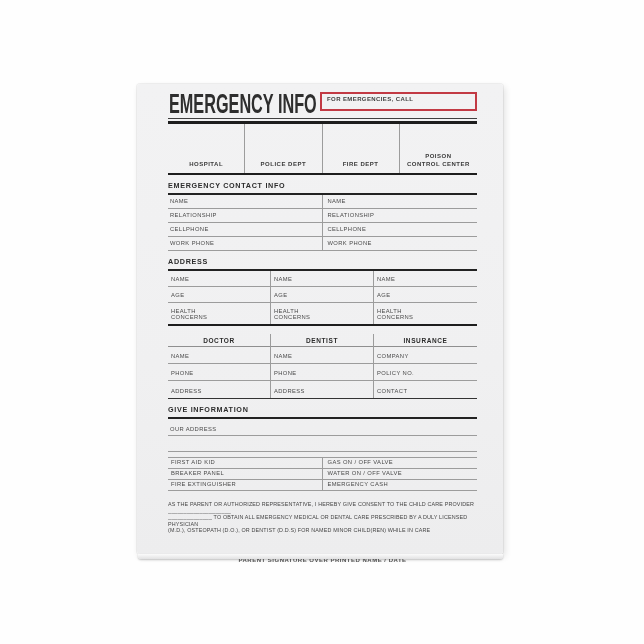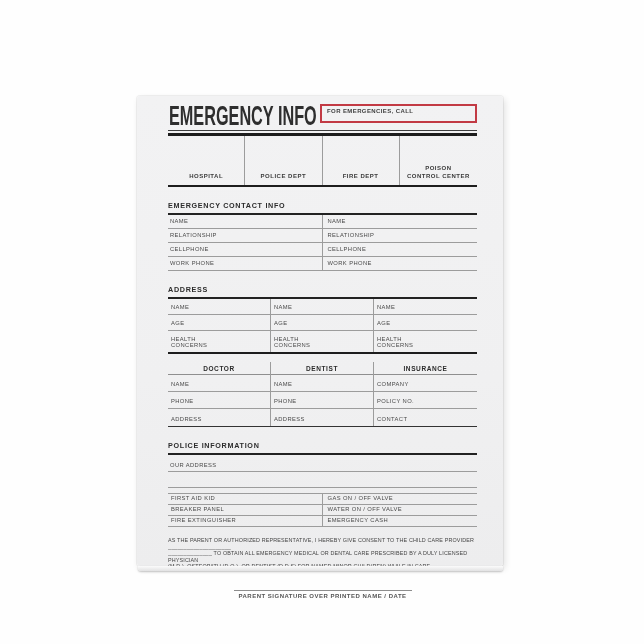--- a/index.html
+++ b/index.html
@@ -3,21 +3,21 @@
 <meta charset="utf-8">
 <style>
   html,body{margin:0;padding:0;}
   body{
     width:644px;height:644px;position:relative;background:#fefefe;
     font-family:"Liberation Sans", sans-serif;
     --accent-red:#c23a44; --ink:#2e2e2e; --rule-heavy:#1d1d1d;
     --rule-thin:#9c9c9c; --label-gray:#4a4a4a; --pad-bg:#f0f0f1;
   }
   .pad{
-    position:absolute;left:137px;top:96px;width:366px;height:470px;
+    position:absolute;left:137px;top:84px;width:366px;height:470px;
     background:linear-gradient(180deg,#f2f2f3 0%, var(--pad-bg) 60%, #ededee 100%);
     border-radius:3px;
     box-shadow:0 0 0 1px rgba(0,0,0,0.05), 2px 3px 7px rgba(0,0,0,0.12);
   }
   .pad::after{ 
     content:"";position:absolute;left:1px;right:0;top:100%;height:5px;
     background:linear-gradient(180deg,#fbfbfb,#e2e2e3);
     border-radius:0 0 3px 3px;
     box-shadow:0 1px 2px rgba(0,0,0,0.22);
   }
@@ -40,21 +40,21 @@
   }
   .rule2{margin-top:5px;height:2px;border-top:1px solid #3f3f3f;border-bottom:3px solid var(--rule-heavy);}
 
   
   .phone-table{display:grid;grid-template-columns:1fr 1fr 1fr 1fr;height:49px;border-bottom:2.5px solid var(--rule-heavy);}
   .pcell{display:flex;align-items:flex-end;justify-content:center;border-right:1px solid var(--rule-thin);padding-bottom:5px;}
   .pcell:last-child{border-right:0;}
   .plabel{font-size:6px;font-weight:700;letter-spacing:.5px;color:#3a3a3a;text-align:center;line-height:7.5px;white-space:pre-line;}
 
   
-  .sec-h{margin-top:14px;font-size:7.2px;font-weight:700;letter-spacing:.7px;color:#2c2c2c;}
+  .sec-h{margin-top:6px;font-size:7.2px;font-weight:700;letter-spacing:.7px;color:#2c2c2c;}
   .rule-h{border-top:2px solid #222;margin-top:3px;}
 
   
   .flabel{font-size:5.8px;letter-spacing:.4px;color:var(--label-gray);line-height:6.5px;white-space:pre-line;}
   .frow{display:flex;align-items:flex-end;border-bottom:1px solid var(--rule-thin);padding:0 2px 3.5px 2px;box-sizing:border-box;}
 
   
   .grid2{display:grid;grid-template-columns:1fr 1fr;}
   .gcol.first{border-right:1px solid var(--rule-thin);}
   .gcol.second .frow{padding-left:5px;}
@@ -232,21 +232,21 @@
         <div class="frow">
             <span class="flabel">POLICY NO.</span>
           </div>
         <div class="frow last">
             <span class="flabel">CONTACT</span>
           </div>
       </div>
     </div>
 
     <div>
-      <div class="sec-h">POLICE INFORMATION</div>
+      <div class="sec-h">GIVE INFORMATION</div>
       <div class="rule-h"></div>
       <div class="hrow">
         <span class="flabel">OUR ADDRESS</span>
       </div>
       <div class="hrow blank"></div>
       <div class="checklist">
         <div class="ccol first">
           <div class="frow">
               <span class="flabel">FIRST AID KID</span>
             </div>

